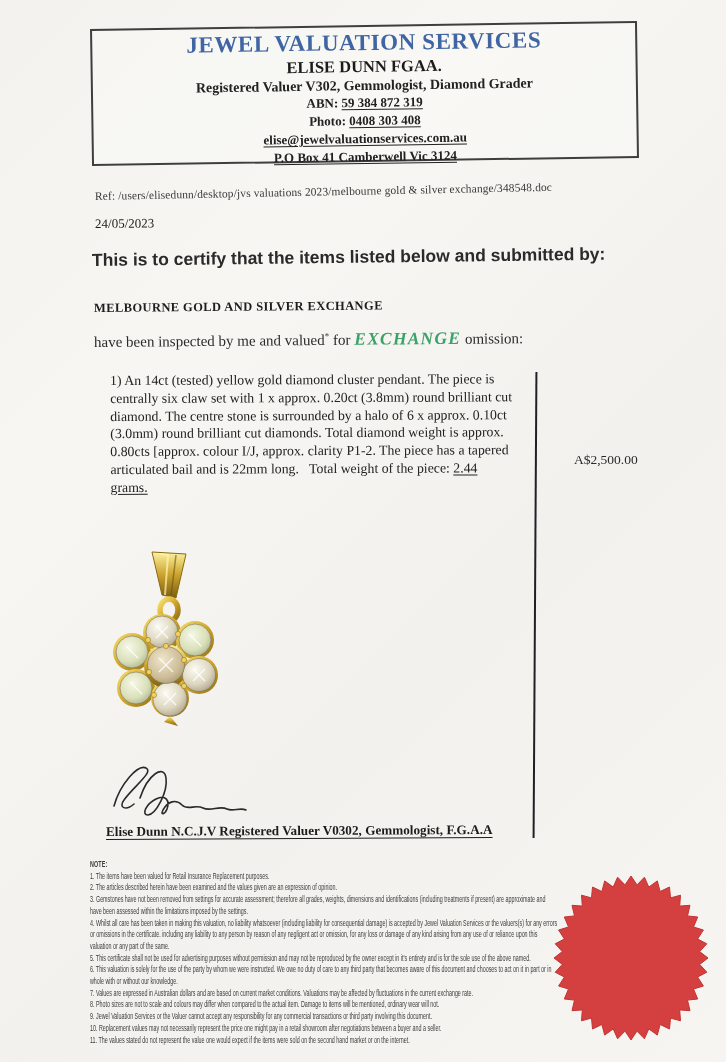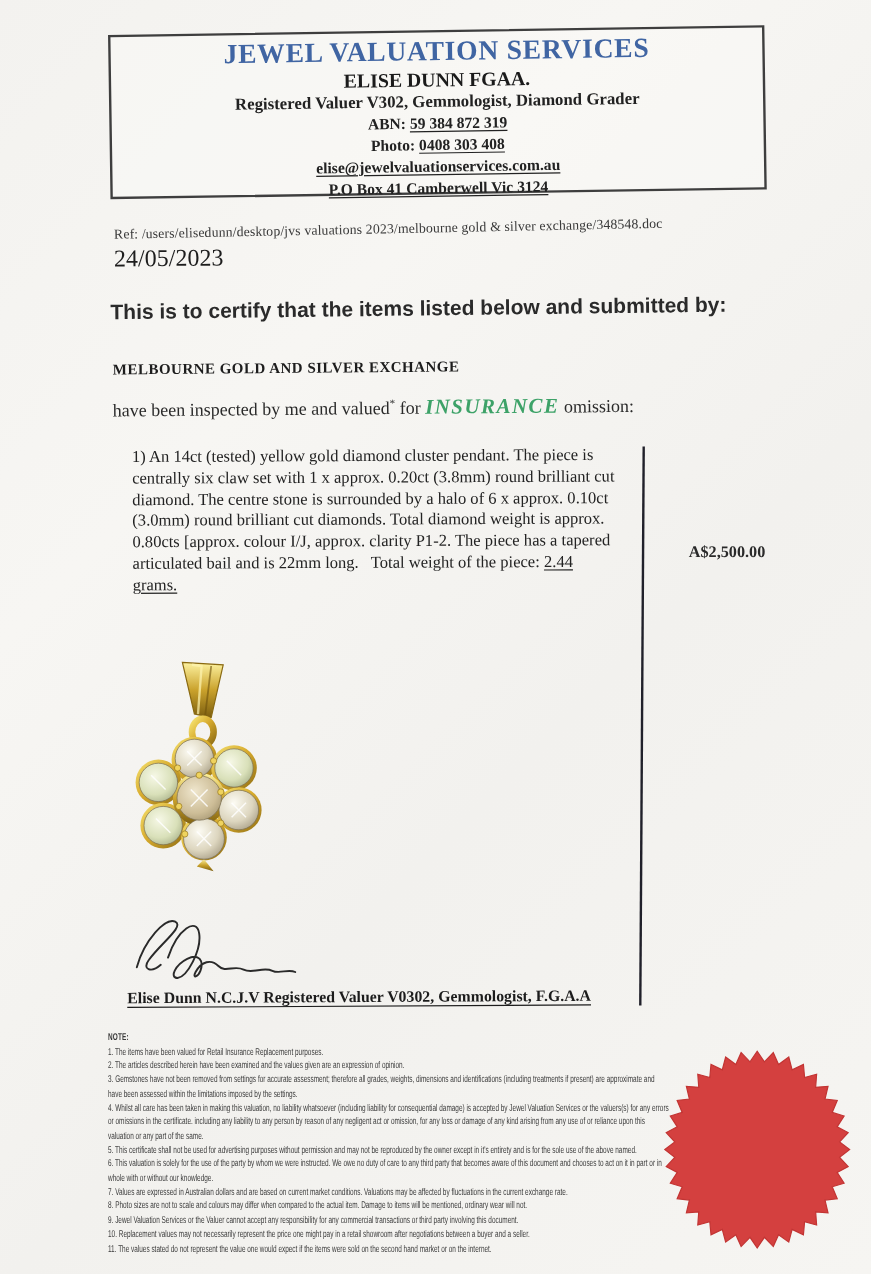--- a/index.html
+++ b/index.html
@@ -26,21 +26,21 @@
   .hb-name  { font-size:16.5px; font-weight:bold; color:#1b1b1b; margin-top:1px; }
   .hb-creds { font-size:14px;  font-weight:bold; color:#222; margin-top:1px; }
   .hb-line  { font-size:13px;  font-weight:bold; color:#222; line-height:18px; }
   .u { text-decoration:underline; text-underline-offset:2px; }
 
   
   .ref-line {
     left:95px; top:190px; font-size:11.5px; color:#3a3a3a;
     transform:rotate(-1.15deg); transform-origin:left center; letter-spacing:0.1px;
   }
-  .date-line { left:95px; top:205px; font-size:20px; transform:rotate(-0.5deg); transform-origin:left center;text-align:center; }
+  .date-line { left:95px; top:216px; font-size:13px; transform:rotate(-0.5deg); transform-origin:left center;text-align:center; }
   .certify-heading {
     left:92px; top:250px; width:560px;
     font-family:"Liberation Sans", sans-serif;
     font-size:17.5px; font-weight:bold; color:#2a2a2a;
     transform:rotate(-0.7deg); transform-origin:left center;
   }
   .client-name {
     left:94px; top:301px; font-size:12.5px; font-weight:bold; letter-spacing:0.4px;
     transform:rotate(-0.5deg); transform-origin:left center;
   }
@@ -52,21 +52,21 @@
   .insurance {
     font-size:17.5px; font-weight:bold; font-style:italic;
     color:#3da268; letter-spacing:1.2px;
   }
   .item-desc {
     left:110px; top:372px; width:404px;
     font-size:13.8px; line-height:17.8px; color:#232323;
     transform:rotate(-0.25deg); transform-origin:left top;
   }
   .v-rule { left:534px; top:372px; width:2px; height:466px; background:#20202a; transform:rotate(0.35deg); }
-  .item-value { left:574px; top:452px; font-size:13.5px; color:#2a2a2a;font-weight:bold; }
+  .item-value { left:574px; top:452px; font-size:13.5px; color:#2a2a2a; }
 
   
   .photo-wrap { left:100px; top:540px; width:180px; height:198px; }
   .sig-wrap   { left:110px; top:758px; width:150px; height:64px; }
   .valuer-line {
     left:106px; top:824px; font-size:13.2px; font-weight:bold; color:#1c1c1c;
     text-decoration:underline; text-underline-offset:2.5px;
     transform:rotate(-0.3deg); transform-origin:left center;
   }
 
@@ -95,21 +95,21 @@
   <div class="hb-line"><span class="u">elise@jewelvaluationservices.com.au</span></div>
   <div class="hb-line"><span class="u">P.O Box 41 Camberwell Vic 3124</span></div>
 </div>
 
 <div class="abs ref-line">Ref: /users/elisedunn/desktop/jvs valuations 2023/melbourne gold &amp; silver exchange/348548.doc</div>
 <div class="abs date-line">24/05/2023</div>
 <div class="abs certify-heading">This is to certify that the items listed below and submitted by:</div>
 <div class="abs client-name">MELBOURNE GOLD AND SILVER EXCHANGE</div>
 
 <div class="abs purpose-line">
-  <span>have been inspected by me and valued</span><sup>*</sup><span> for </span><span class="insurance">INSURANCE</span><span> omission:</span>
+  <span>have been inspected by me and valued</span><sup>*</sup><span> for </span><span class="insurance">EXCHANGE</span><span> omission:</span>
 </div>
 
 <div class="abs item-desc">
   <span>1) An 14ct (tested) yellow gold diamond cluster pendant. The piece is centrally six claw set with 1 x approx. 0.20ct (3.8mm) round brilliant cut diamond. The centre stone is surrounded by a halo of 6 x approx. 0.10ct (3.0mm) round brilliant cut diamonds. Total diamond weight is approx. 0.80cts [approx. colour I/J, approx. clarity P1-2. The piece has a tapered articulated bail and is 22mm long.&nbsp;&nbsp; Total weight of the piece: </span><span class="u">2.44 grams.</span>
 </div>
 <div class="abs v-rule"></div>
 <div class="abs item-value">A$2,500.00</div>
 
 <div class="abs photo-wrap">
   <svg width="180" height="198" viewBox="0 0 180 198">

